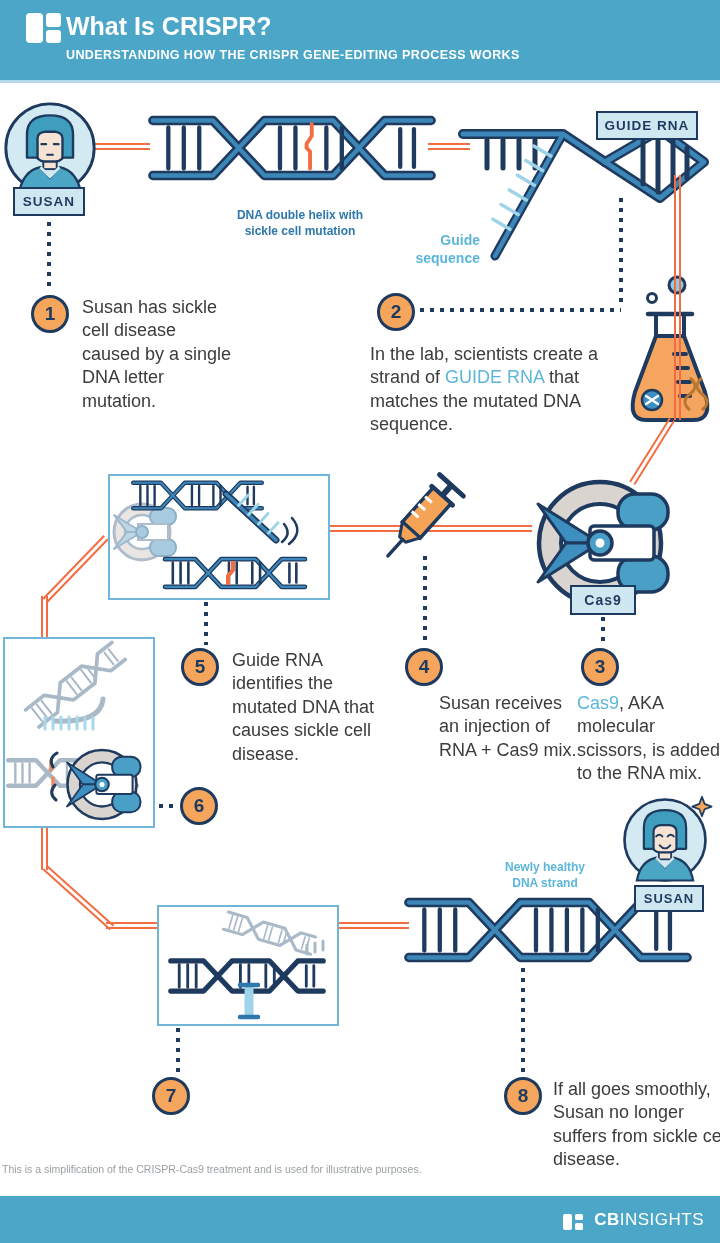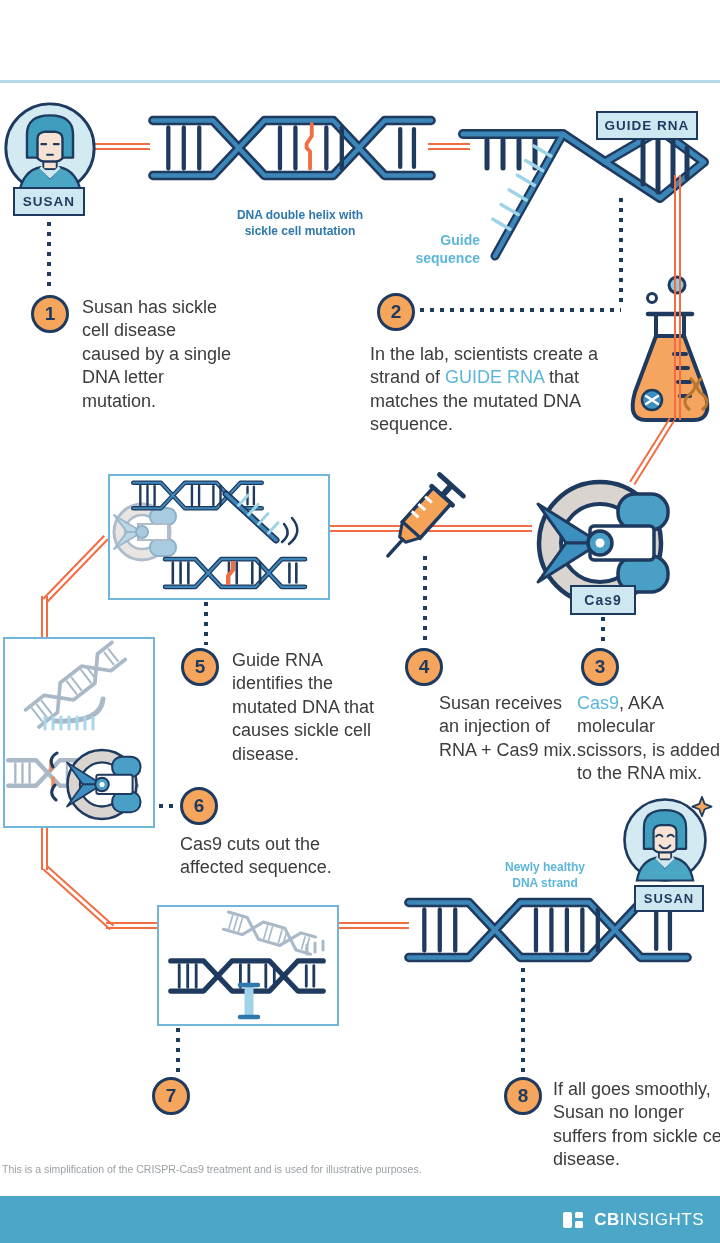--- a/index.html
+++ b/index.html
@@ -14,21 +14,21 @@
   .bar{position:absolute;left:0;width:720px;background:var(--hdr);}
   #hdr{top:0;height:80px;}
   #topline{position:absolute;top:80px;left:0;width:720px;height:3px;background:#b5d9e8;}
   .cbicon{position:absolute;display:flex;gap:3px;}
   .cbicon .l{background:#fff;border-radius:4px;}
   .cbicon .r{display:flex;flex-direction:column;gap:3px;}
   .cbicon .r div{background:#fff;border-radius:3px;}
   #hdr-title{position:absolute;left:66px;top:12px;color:#fff;font-size:25px;font-weight:bold;}
   #hdr-sub{position:absolute;left:66px;top:48px;color:#fff;font-size:12.5px;font-weight:bold;letter-spacing:.4px;}
   #ftr{top:1196px;height:47px;display:flex;align-items:center;justify-content:flex-end;padding-right:16px;box-sizing:border-box;}
-  #ftr-brand{color:#fff;font-size:17px;letter-spacing:.5px;display:flex;align-items:center;gap:11px;}
+  #ftr-brand{color:#fff;font-size:17px;letter-spacing:.5px;display:flex;align-items:flex-end;gap:11px;}
   #ftr-brand b{font-weight:bold;}
   #footnote{position:absolute;left:2px;top:1163px;font-size:10.5px;color:#9aa0a4;}
   
   .oc{position:absolute;height:3px;border-top:2.5px solid var(--orange);border-bottom:2.5px solid var(--orange);z-index:1;transform-origin:0 50%;}
   .ocv{position:absolute;width:3px;border-left:2.5px solid var(--orange);border-right:2.5px solid var(--orange);z-index:1;}
   .ochi{z-index:3;}
   .dotv{position:absolute;width:3.5px;z-index:1;background-image:repeating-linear-gradient(180deg,var(--navy) 0 4px,transparent 4px 10px);}
   .doth{position:absolute;height:3.5px;z-index:1;background-image:repeating-linear-gradient(90deg,var(--navy) 0 4px,transparent 4px 10px);}
   
   .illus{position:absolute;z-index:2;overflow:visible;}
@@ -66,20 +66,31 @@
         <rect x="94" y="86" width="50" height="36" rx="17" fill="#4a9fc7" stroke="#1e3a5f" stroke-width="3.5"></rect>
         <rect x="66" y="56" width="64" height="34" rx="4" fill="#fff" stroke="#1e3a5f" stroke-width="3.5"></rect>
         <path d="M76,73 L14,34 L42,73 Z" fill="#3d8fc0" stroke="#1e3a5f" stroke-width="3" stroke-linejoin="round"></path>
         <path d="M76,73 L14,112 L42,73 Z" fill="#3d8fc0" stroke="#1e3a5f" stroke-width="3" stroke-linejoin="round"></path>
         <circle cx="76" cy="73" r="12" fill="#4a9fc7" stroke="#1e3a5f" stroke-width="3.5"></circle>
         <circle cx="76" cy="73" r="4.5" fill="#fff"></circle>
       </symbol>
     </defs>
   </svg>
 
+  <div class="bar" id="hdr">
+    <div class="cbicon" style="left:26px;top:13px;">
+      <div class="l" style="width:17px;height:30px;"></div>
+      <div class="r">
+          <div style="width:15px;height:13.5px;"></div>
+          <div style="width:15px;height:13.5px;"></div>
+        </div>
+    </div>
+    <div id="hdr-title">What Is CRISPR?</div>
+    <div id="hdr-sub">UNDERSTANDING HOW THE CRISPR GENE-EDITING PROCESS WORKS</div>
+  </div>
   <div id="topline"></div>
 
   <div class="oc" style="left:92px;top:143px;width:58px;"></div>
   <div class="oc" style="left:428px;top:143px;width:42px;"></div>
   <div class="ocv ochi" style="left:674px;top:175px;height:245px;"></div>
   <div class="oc ochi" style="left:672px;top:416px;width:75px;transform:rotate(122deg);"></div>
   <div class="oc" style="left:330px;top:525px;width:202px;"></div>
   <div class="oc" style="left:106px;top:534px;width:88px;transform:rotate(134deg);"></div>
   <div class="ocv" style="left:41px;top:596px;height:44px;"></div>
   <div class="ocv" style="left:41px;top:828px;height:42px;"></div>
@@ -276,21 +287,20 @@
   <div class="stept" style="left:400px;top:692px;width:140px;margin-left:39px;"><span>Susan receives an injection of RNA + Cas9 mix.</span><span class="hl"></span><span></span></div>
 
   <div class="stepc" style="left:181px;top:648px;">
       <span>5</span>
     </div>
   <div class="stept" style="left:232px;top:649px;width:158px;"><span>Guide RNA identifies the mutated DNA that causes sickle cell disease.</span><span class="hl"></span><span></span></div>
 
   <div class="stepc" style="left:180px;top:787px;">
       <span>6</span>
     </div>
-  <div class="stept" style="left:180px;top:833px;width:180px;"><span>Cas9 cuts out the affected sequence.</span><span class="hl"></span><span></span></div>
 
   <div class="stepc" style="left:152px;top:1077px;">
       <span>7</span>
     </div>
 
   <div class="stepc" style="left:504px;top:1077px;">
       <span>8</span>
     </div>
   <div class="stept" style="left:553px;top:1078px;width:178px;"><span>If all goes smoothly, Susan no longer suffers from sickle cell disease.</span><span class="hl"></span><span></span></div>
 

